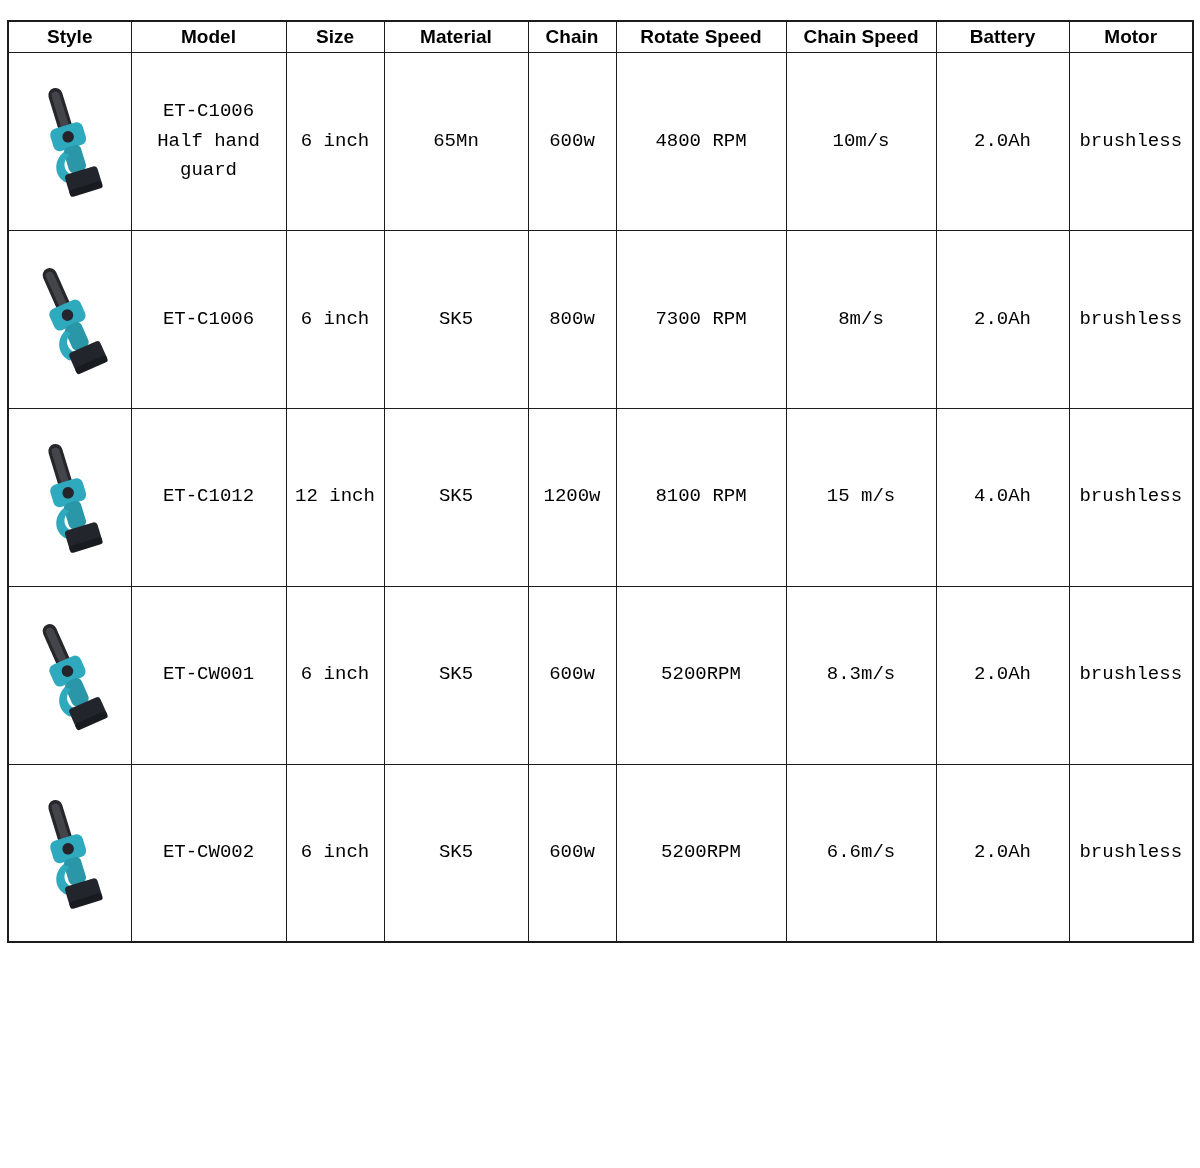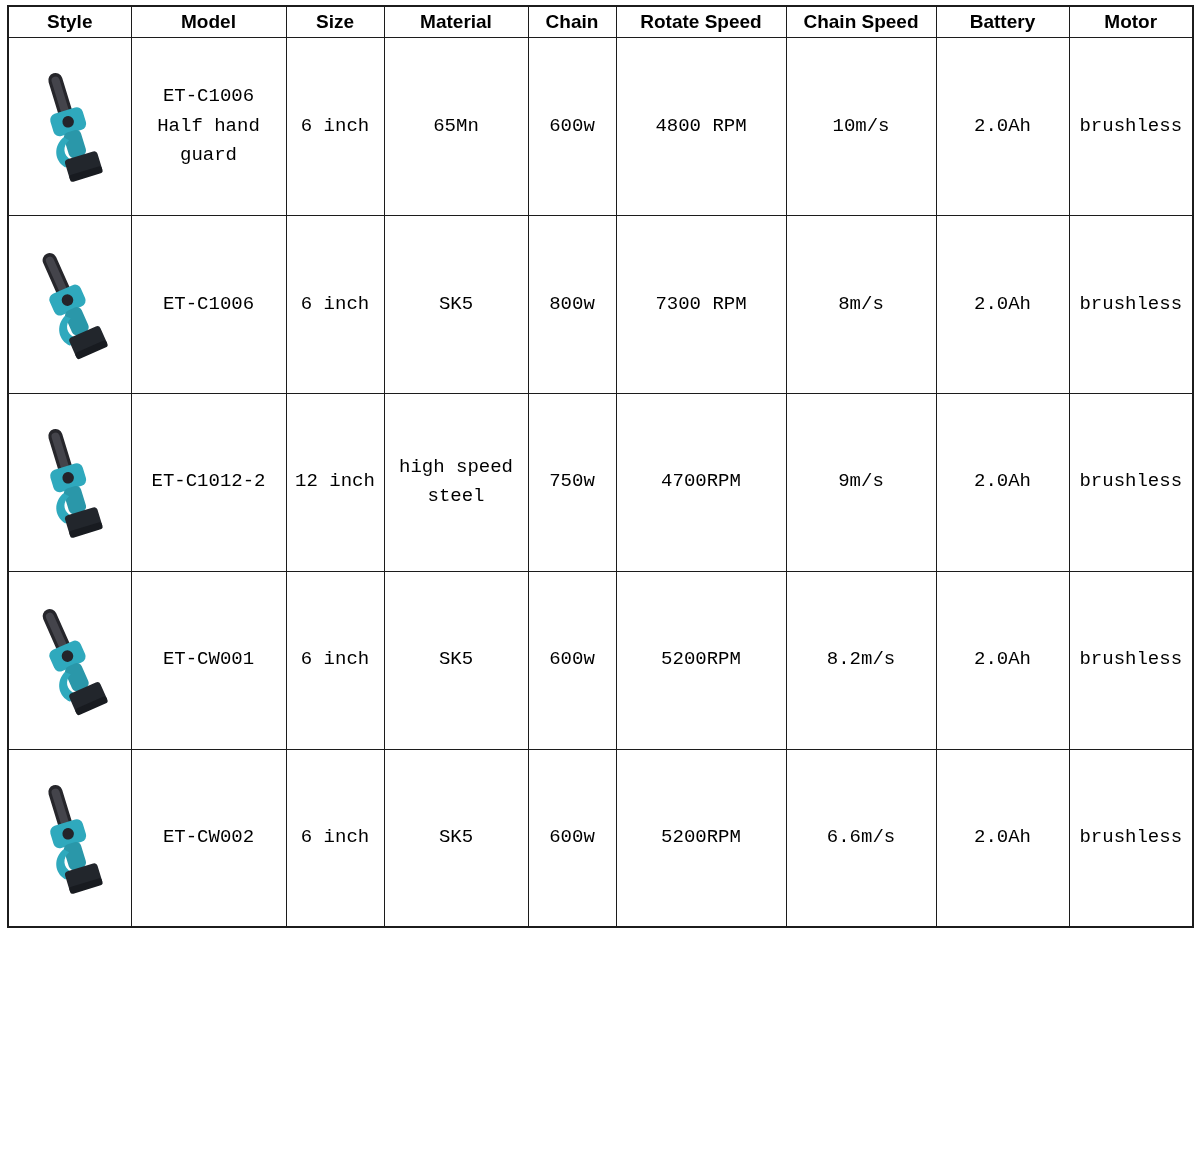--- a/index.html
+++ b/index.html
@@ -6,21 +6,21 @@
     margin: 0;
     padding: 0;
     background: #ffffff;
     font-family: "Liberation Sans", sans-serif;
     color: #000000;
   }
   .page {
     width: 1200px;
     height: 1168px;
     box-sizing: border-box;
-    padding: 5px 7px;
+    padding: 20px 7px;
     background: #ffffff;
   }
   table.spec {
     border-collapse: collapse;
     table-layout: fixed;
     width: 1185px;
   }
   table.spec th, table.spec td {
     border: 1.5px solid #1c1c1c;
     text-align: center;
@@ -140,44 +140,43 @@
         <td>brushless</td>
       </tr>
       <tr>
         <td class="photo-cell">
           <svg class="saw-svg" width="108" height="114" viewBox="0 0 120 128">
               <g class="saw-group">
                 <use href="#saw-shape"></use>
               </g>
             </svg>
         </td>
-        <td>ET-C1012-2</td>
+        <td>ET-C1012</td>
         <td>12 inch</td>
-        <td>high speed
-steel</td>
-        <td>750w</td>
-        <td>4700RPM</td>
-        <td>9m/s</td>
-        <td>2.0Ah</td>
+        <td>SK5</td>
+        <td>1200w</td>
+        <td>8100 RPM</td>
+        <td>15 m/s</td>
+        <td>4.0Ah</td>
         <td>brushless</td>
       </tr>
       <tr>
         <td class="photo-cell">
           <svg class="saw-svg" width="108" height="114" viewBox="0 0 120 128">
               <g class="saw-group">
                 <use href="#saw-shape"></use>
               </g>
             </svg>
         </td>
         <td>ET-CW001</td>
         <td>6 inch</td>
         <td>SK5</td>
         <td>600w</td>
         <td>5200RPM</td>
-        <td>8.2m/s</td>
+        <td>8.3m/s</td>
         <td>2.0Ah</td>
         <td>brushless</td>
       </tr>
       <tr>
         <td class="photo-cell">
           <svg class="saw-svg" width="108" height="114" viewBox="0 0 120 128">
               <g class="saw-group">
                 <use href="#saw-shape"></use>
               </g>
             </svg>

